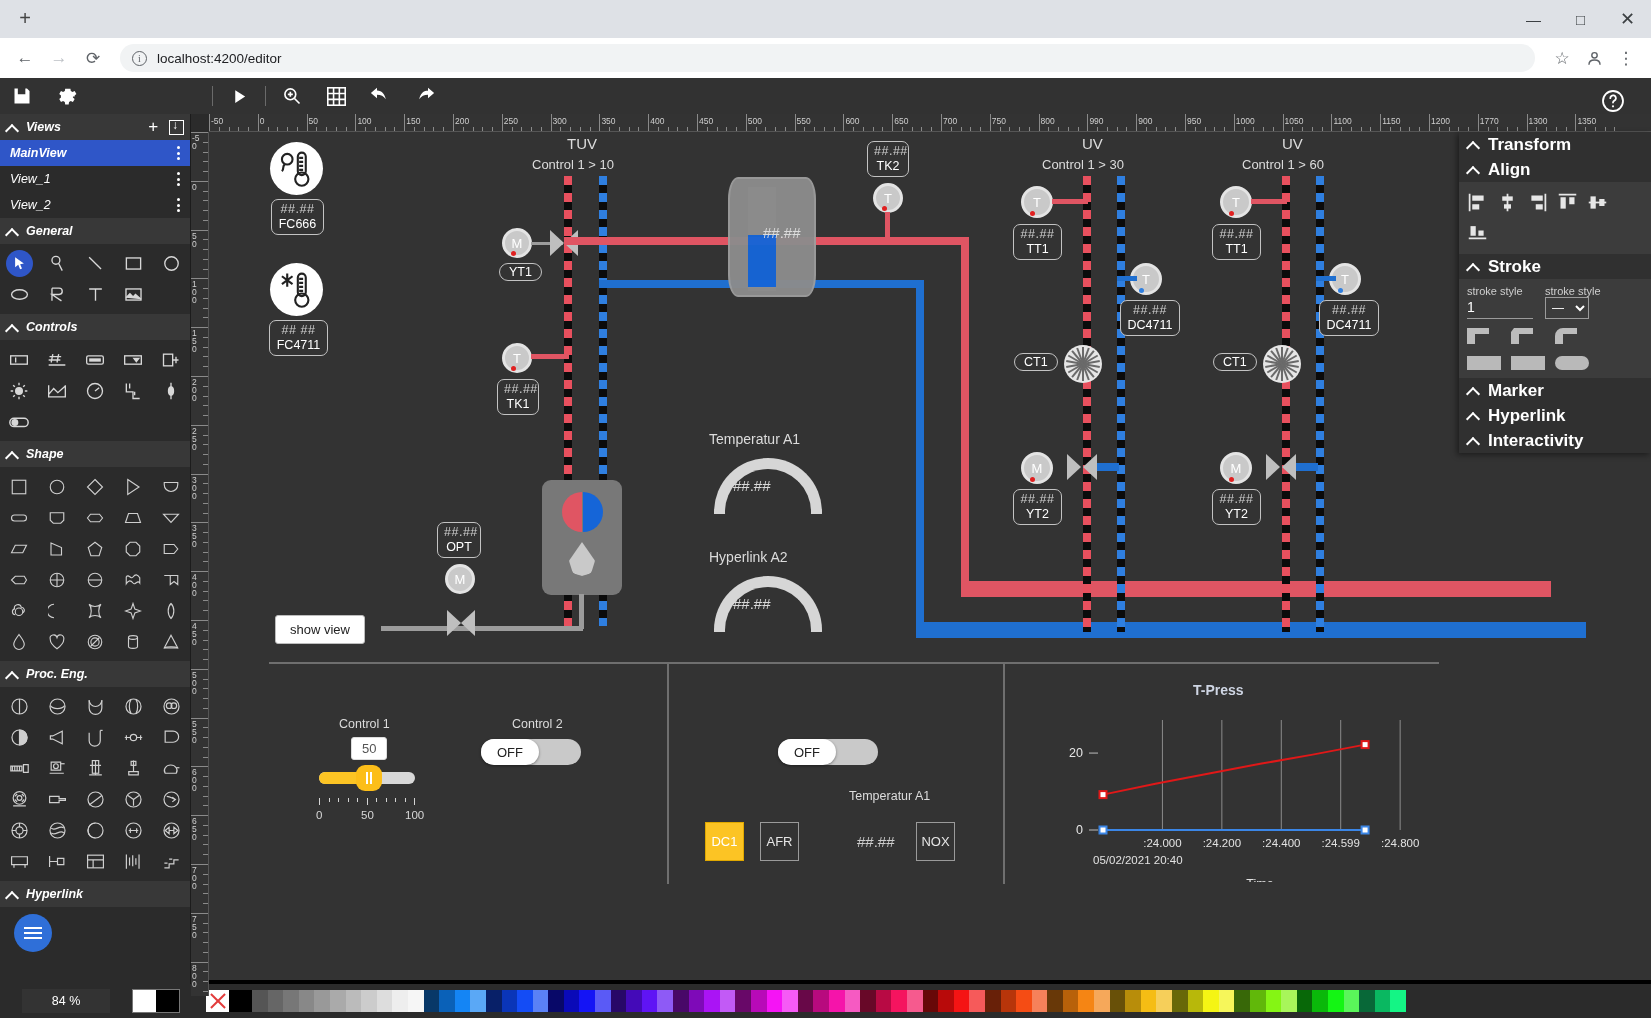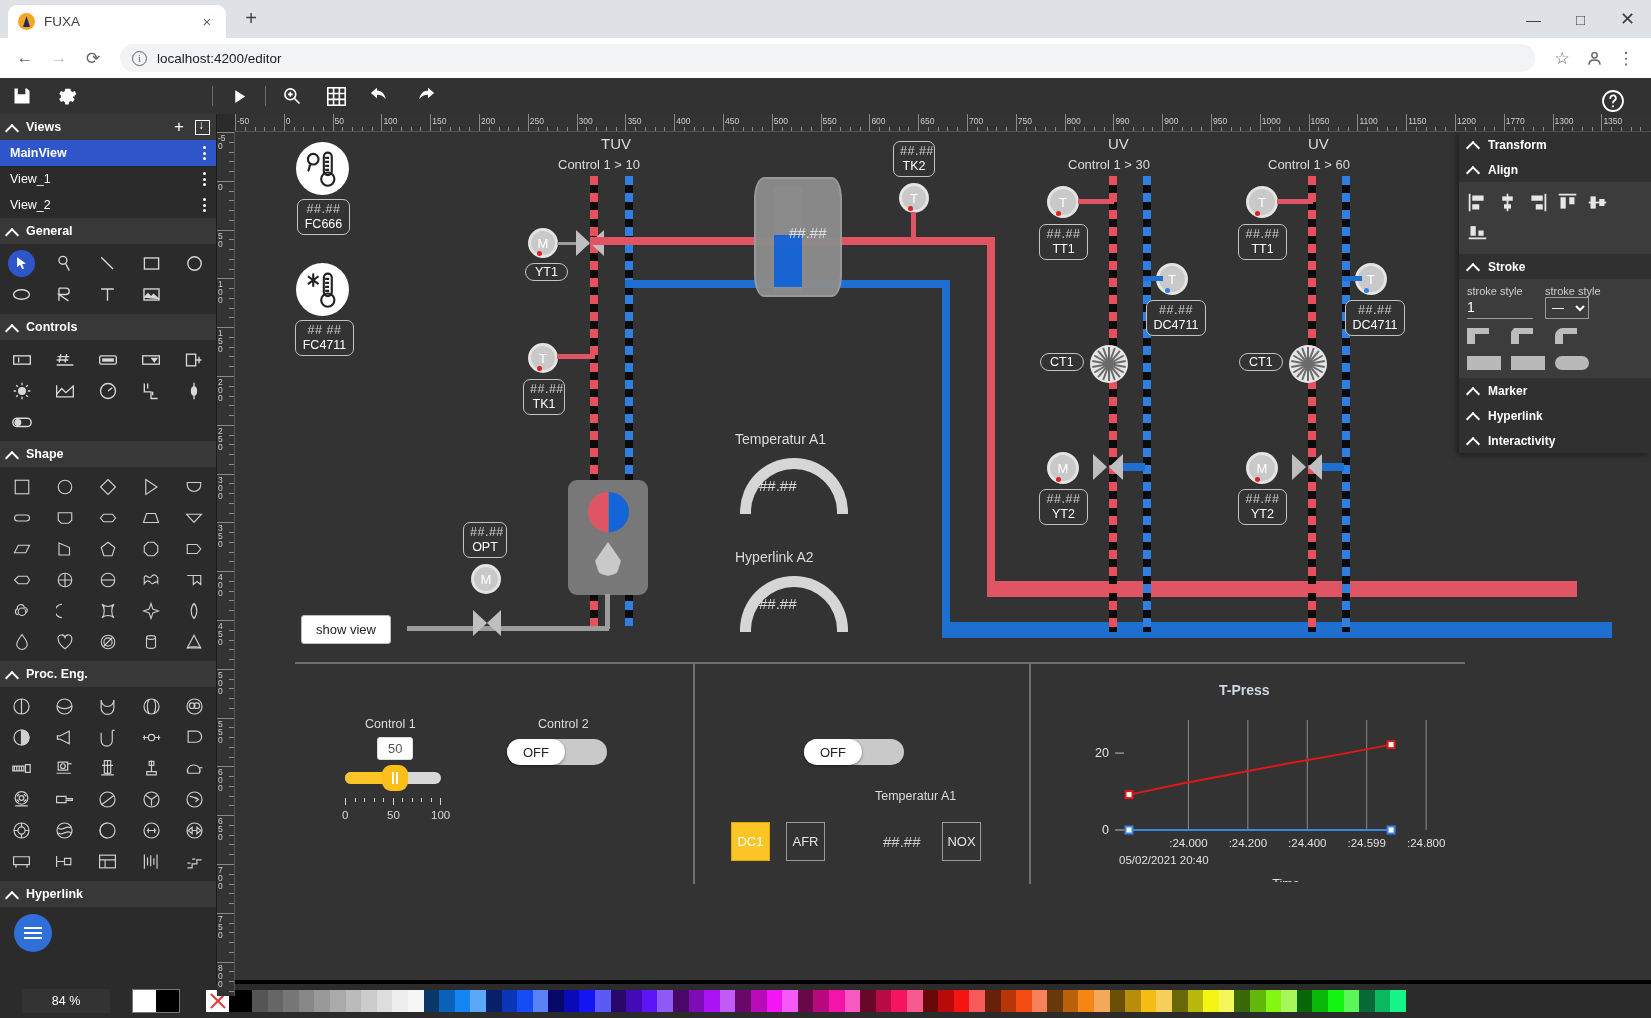--- a/index.html
+++ b/index.html
@@ -32,22 +32,22 @@
   .nav-right { display:flex; align-items:center; gap:2px; }
 
   
   .app-toolbar { height:36px; background:#323232; display:flex; align-items:center; gap:0; position:relative; }
   .tb-icon { width:44px; height:36px; display:flex; align-items:center; justify-content:center; color:#fff; }
   .tb-sep { width:1px; height:20px; background:#6a6a6a; margin:0 4px; }
   .tb-help { position:absolute; right:16px; top:5px; }
 
   
   .app { display:flex; height:882px; }
-  .sidebar { width:217px; background:#2b2b2b; overflow:hidden; position:relative; flex:none;
-             border-right:1px solid #1c1c1c; }
+  .sidebar { width:191px; background:#2b2b2b; overflow:hidden; position:relative; flex:none;
+             border-right:1px solid #1c1c1c;font-style:italic; }
   .sec-head { height:26px; background:#383838; display:flex; align-items:center; padding:0 6px; gap:7px;
               font-size:12.5px; font-weight:bold; color:#fff; }
   .chev { width:13px; height:13px; position:relative; flex:none; }
   .chev:before { content:""; position:absolute; left:1px; top:5px; width:8px; height:8px;
                  border-left:2px solid #fff; border-top:2px solid #fff; transform:rotate(45deg); }
   .sec-head .sp { flex:1; }
   .sec-head .plus { font-size:17px; font-weight:normal; padding:0 4px; }
   .sec-head .imp { width:15px; height:15px; border:1.6px solid #fff; position:relative; }
   .sec-head .imp:after { content:"↓"; position:absolute; left:2px; top:-3px; font-size:12px; }
 
@@ -158,21 +158,21 @@
 
   
   .chart { position:absolute; }
   .chart .title { position:absolute; font-size:14px; font-weight:bold; color:#cfd6e4; }
   .chart svg { position:absolute; left:0; top:0; }
 
   
   .props { position:absolute; right:0; top:18px; width:192px; background:#3c3c3c; z-index:8;
            box-shadow:-2px 2px 6px rgba(0,0,0,.45); }
   .p-head { height:25px; background:#303030; display:flex; align-items:center; gap:8px; padding:0 8px;
-            font-size:12px; font-weight:bold; }
+            font-size:17px; font-weight:bold; }
   .p-body { background:#3c3c3c; padding:6px 8px 8px; }
   .align-row { display:flex; gap:9px; margin:4px 0 2px; }
   .f-lab { font-size:11px; color:#cfcfcf; }
   .f-in { background:transparent; border:none; border-bottom:1px solid #9b9b9b; color:#fff; font-size:14px;
           width:66px; padding:2px 0 3px; outline:none; font-family:"Liberation Sans", sans-serif; }
   .f-sel { background:#3c3c3c; border:1px solid #9b9b9b; color:#fff; font-size:12px; width:44px; padding:2px;
            font-family:"Liberation Sans", sans-serif; }
   .cap-row { display:flex; gap:10px; margin-top:9px; }
   .cap { width:34px; height:14px; background:#b9b9b9; }
 
@@ -193,25 +193,20 @@
          display:flex; align-items:center; justify-content:center; z-index:9; }
   .fab span { display:block; width:18px; height:2px; background:#fff; box-shadow:0 5px 0 #fff, 0 -5px 0 #fff; }
 
   .hscroll { position:absolute; left:18px; bottom:0; height:12px; background:#3a3a3a; }
   .hscroll .th { position:absolute; left:0; top:2px; height:8px; background:#8f8f8f; border-radius:4px; }
 </style>
 </head>
 <body>
 
 <div class="browser-tabbar">
-  <div class="tab">
-    <div class="tab-favicon"></div>
-    <div class="tab-title">FUXA</div>
-    <div class="tab-close">×</div>
-  </div>
   <div class="tab-new">+</div>
   <div class="win-ctrl">
     <div>—</div>
     <div>□</div>
     <div class="cls">✕</div>
   </div>
 </div>
 
 <div class="browser-navbar">
   <div class="nav-btn">←</div>
@@ -1103,21 +1098,21 @@
         <div class="rk" style="left: 1px; top: 831.6px; width: 8px; line-height: 8px; word-break: break-all;">800</div>
         <div class="rt" style="top: 829.6px; left: 0px; height: 1px; width: 18px;"></div>
         <div class="rt" style="top: 839.36px; left: 12px; height: 1px; width: 6px;"></div>
         <div class="rt" style="top: 849.12px; left: 12px; height: 1px; width: 6px;"></div>
         <div class="rt" style="top: 858.88px; left: 12px; height: 1px; width: 6px;"></div>
       </div>
     <div class="corner"></div>
 
     <div class="stage">
 
-      <div class="lbl hdr" style="left:366px; top:3px;">TUV</div>
+      <div class="lbl hdr" style="left:358px; top:3px;">TUV</div>
       <div class="lbl" style="left:323px; top:25px; font-size:13px;">Control 1 &gt; 10</div>
 
       <div class="dash-red" style="left:355px; top:44px; height:450px;"></div>
       <div class="dash-blue" style="left:390px; top:44px; height:450px;"></div>
 
       <div style="position:absolute; left:61px; top:10px; width:53px; height:53px; border-radius:50%; background:#fff;">
         <svg width="53" height="53" viewBox="0 0 40 40" fill="none" stroke="#222" stroke-width="1.6">
           <rect x="21" y="8" width="6" height="17" rx="3"></rect>
             <circle cx="24" cy="28" r="5"></circle>
           <path d="M22 12h3M22 15h3M22 18h3M22 21h3"></path>

